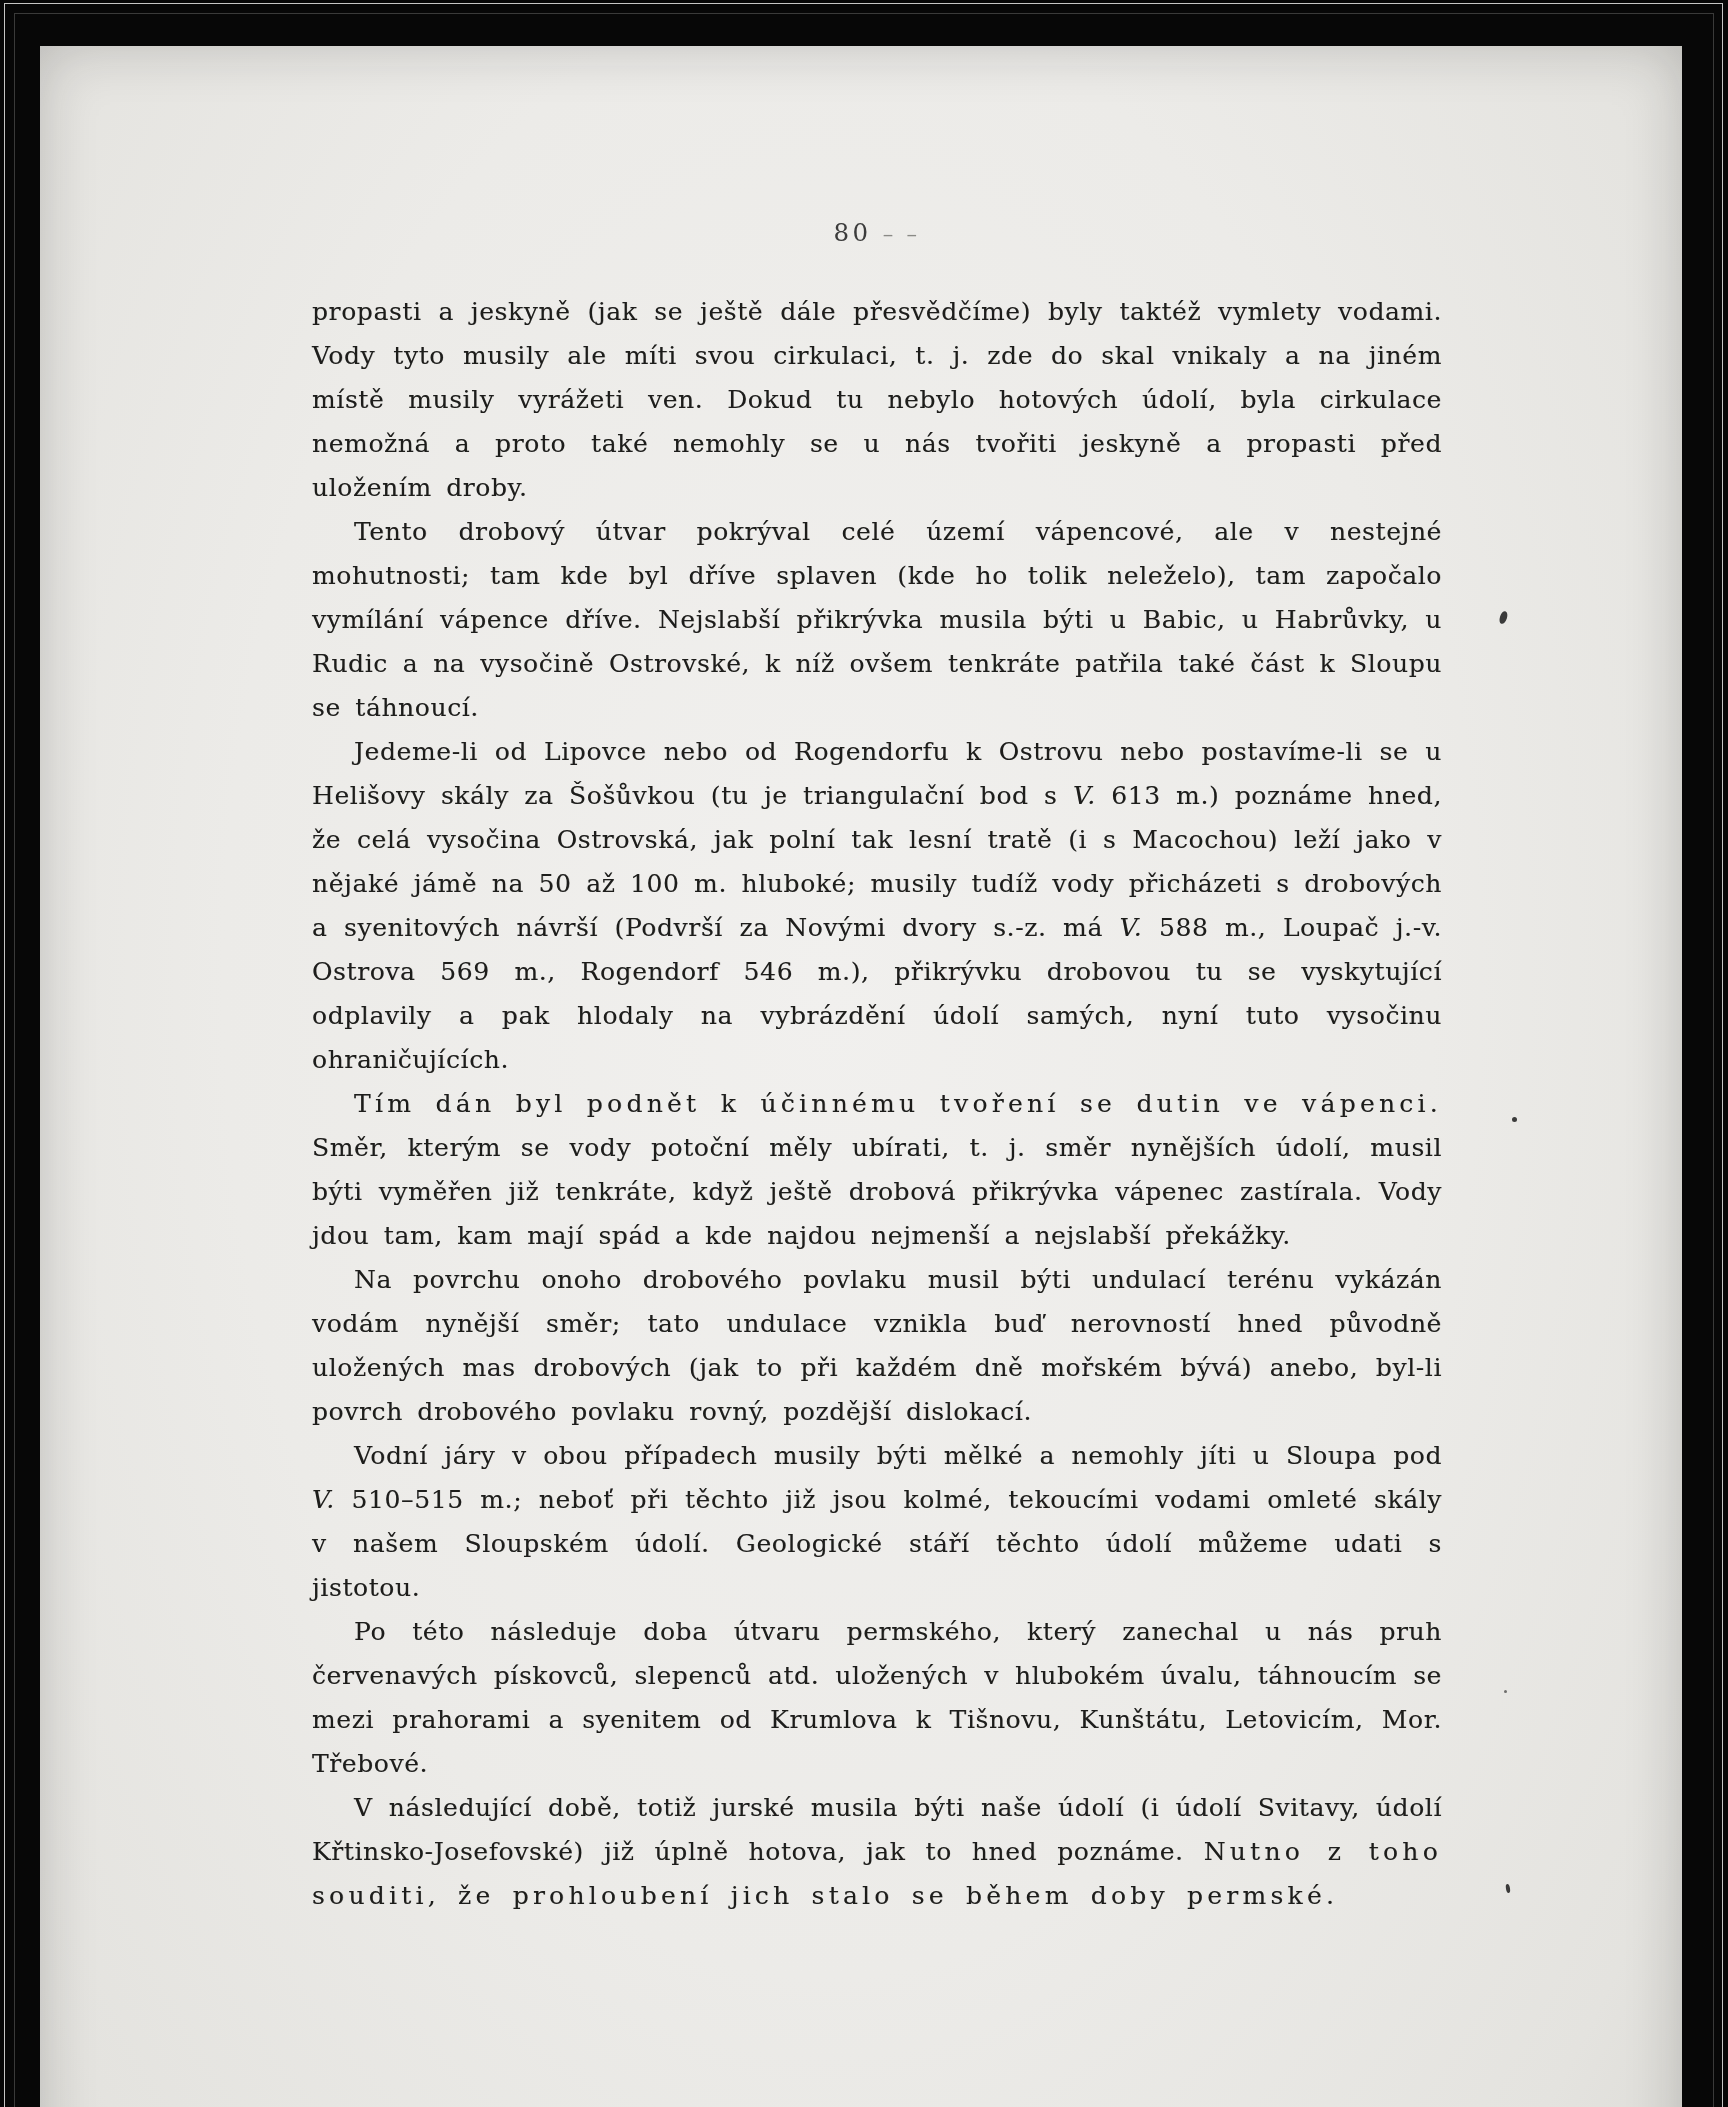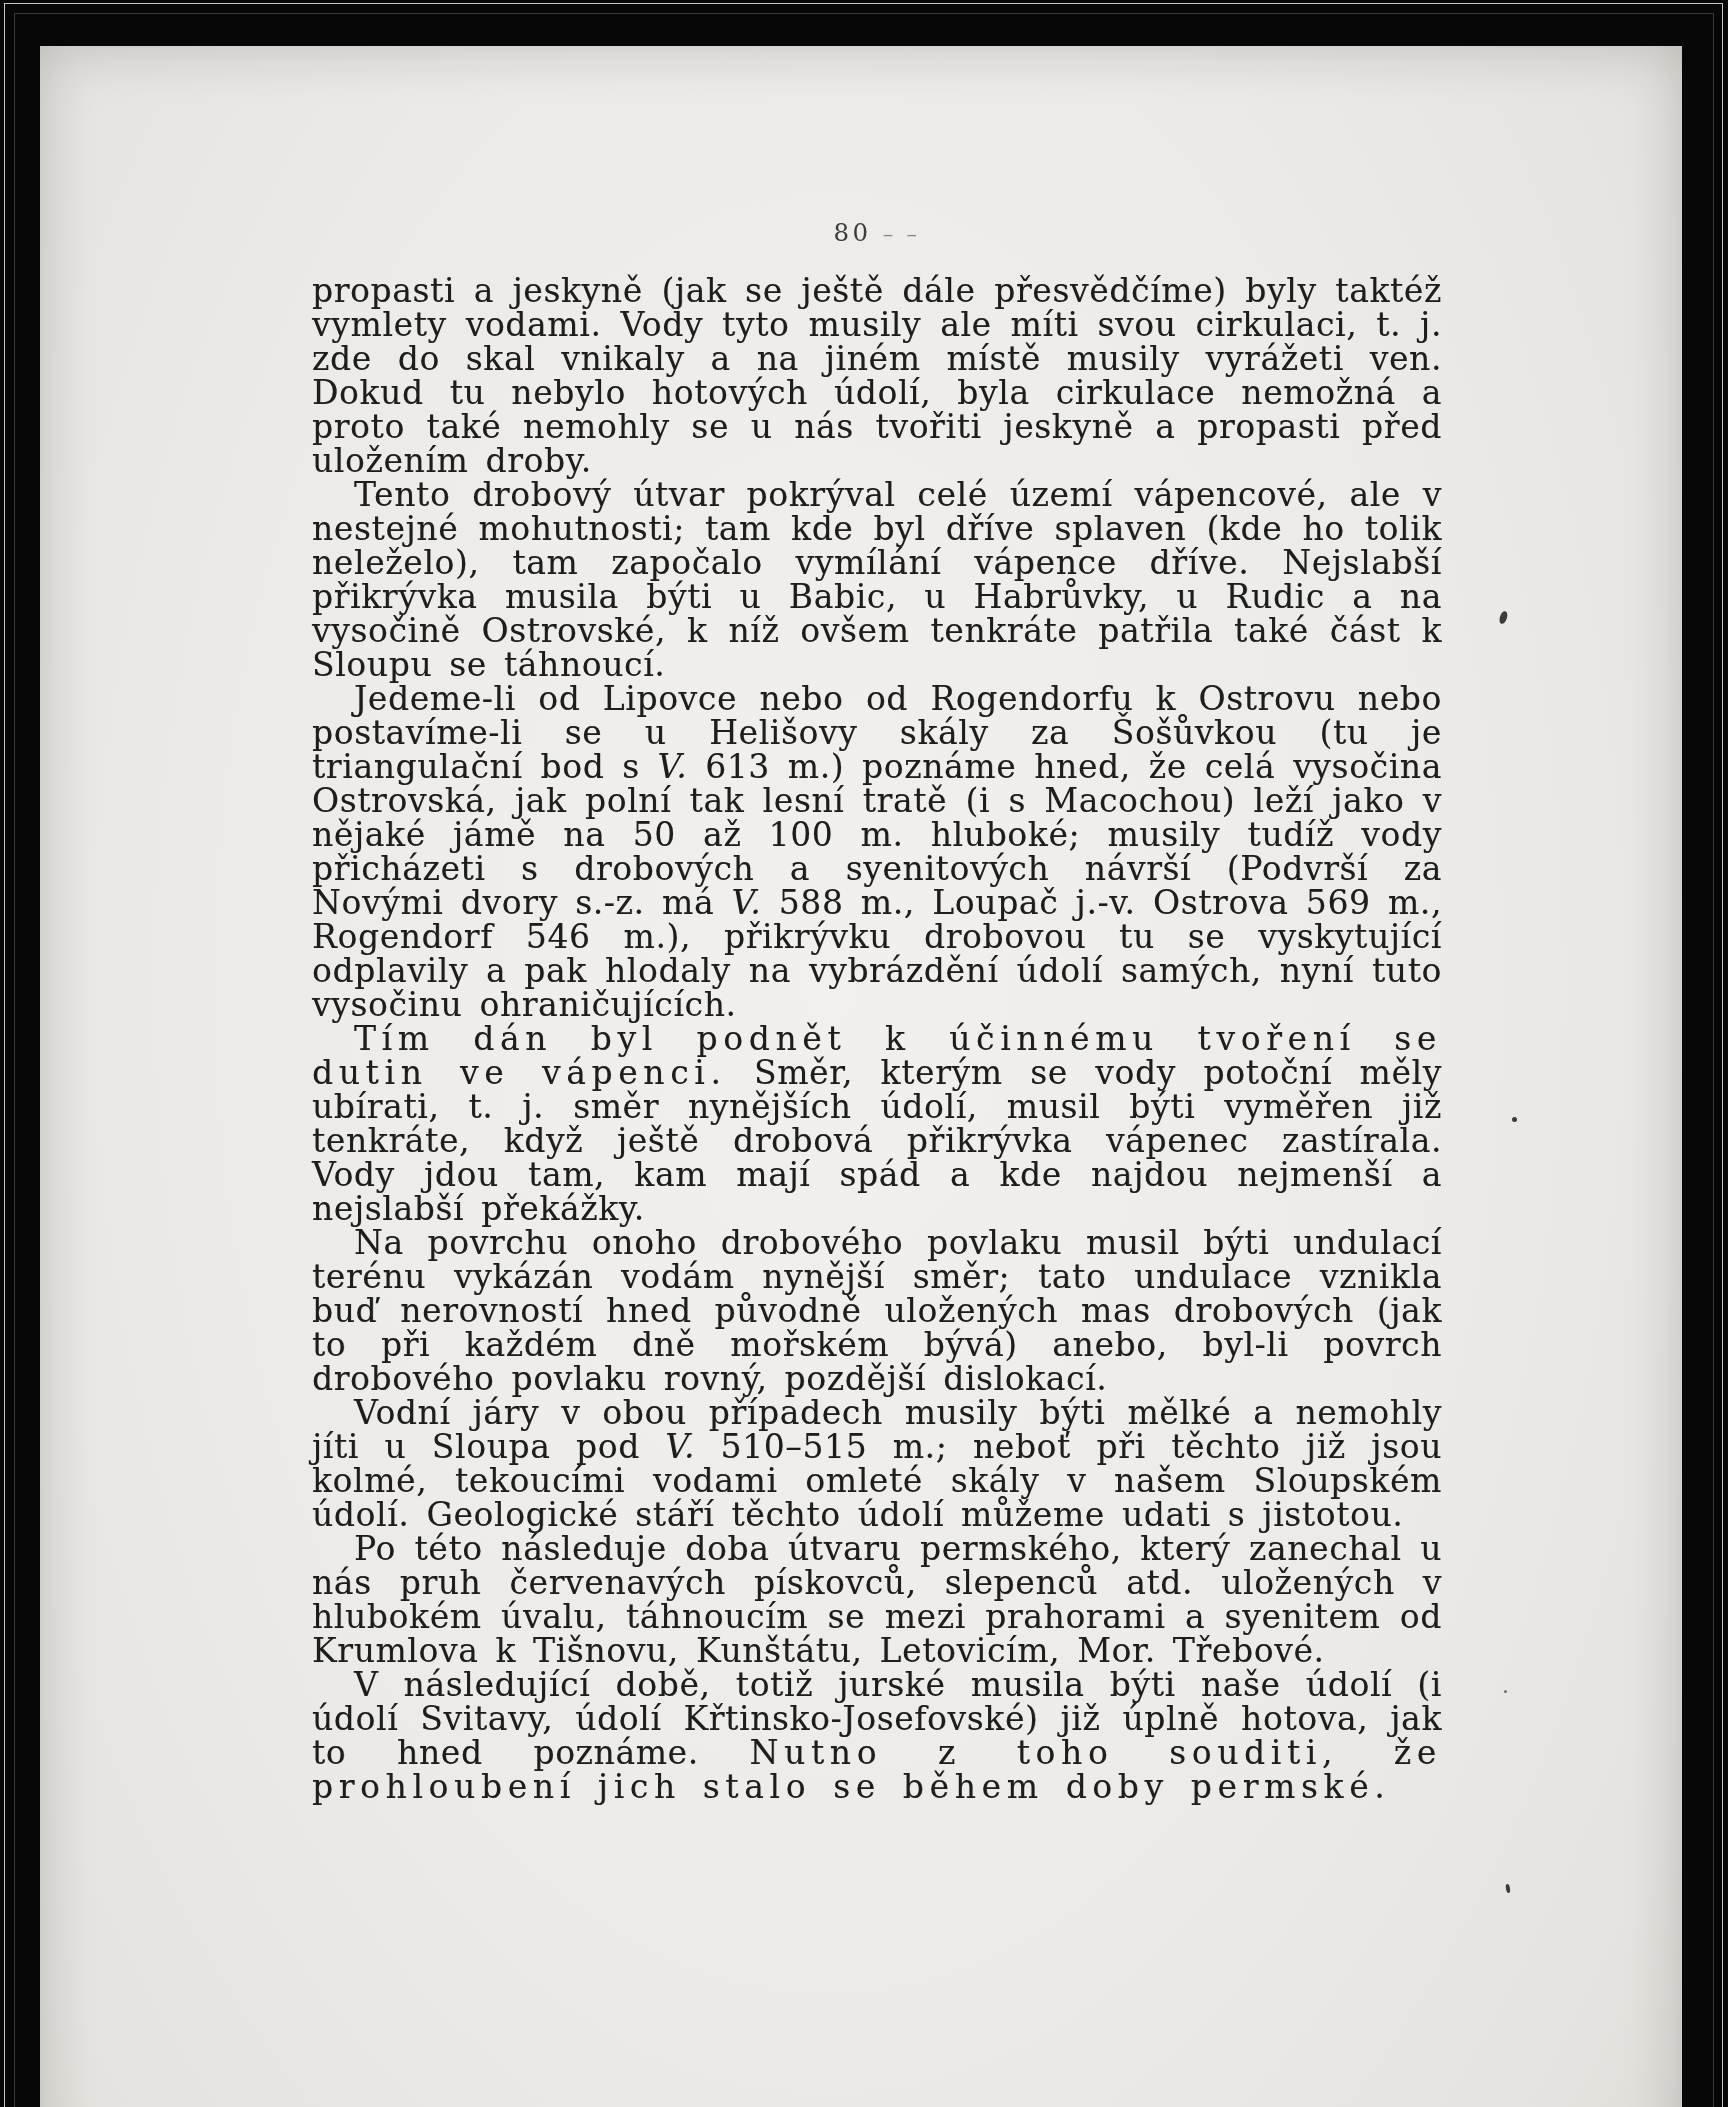--- a/index.html
+++ b/index.html
@@ -41,24 +41,24 @@
     width: 1130px;
     text-align: center;
     font-size: 24.5px;
     color: #4a4a4a;
     letter-spacing: 3.4px;
   }
   .page-number { color: #3c3c3c; }
   .dashes { color: #8a8a86; font-size: 21px; }
   .text-block {
     position: absolute;
-    left: 272px; top: 228px;
+    left: 272px; top: 244px;
     width: 1130px;
-    font-size: 33px;
-    line-height: 34px;
+    font-size: 25px;
+    line-height: 44px;
     text-align: justify;
     color: #1d1d1b;
     letter-spacing: 0.6px;
     word-spacing: 5.9px;
     text-shadow: 0.3px 0.3px 0.4px rgba(25,25,25,0.35);
   }
   .para {
     margin: 0;
     text-indent: 42px;
   }

